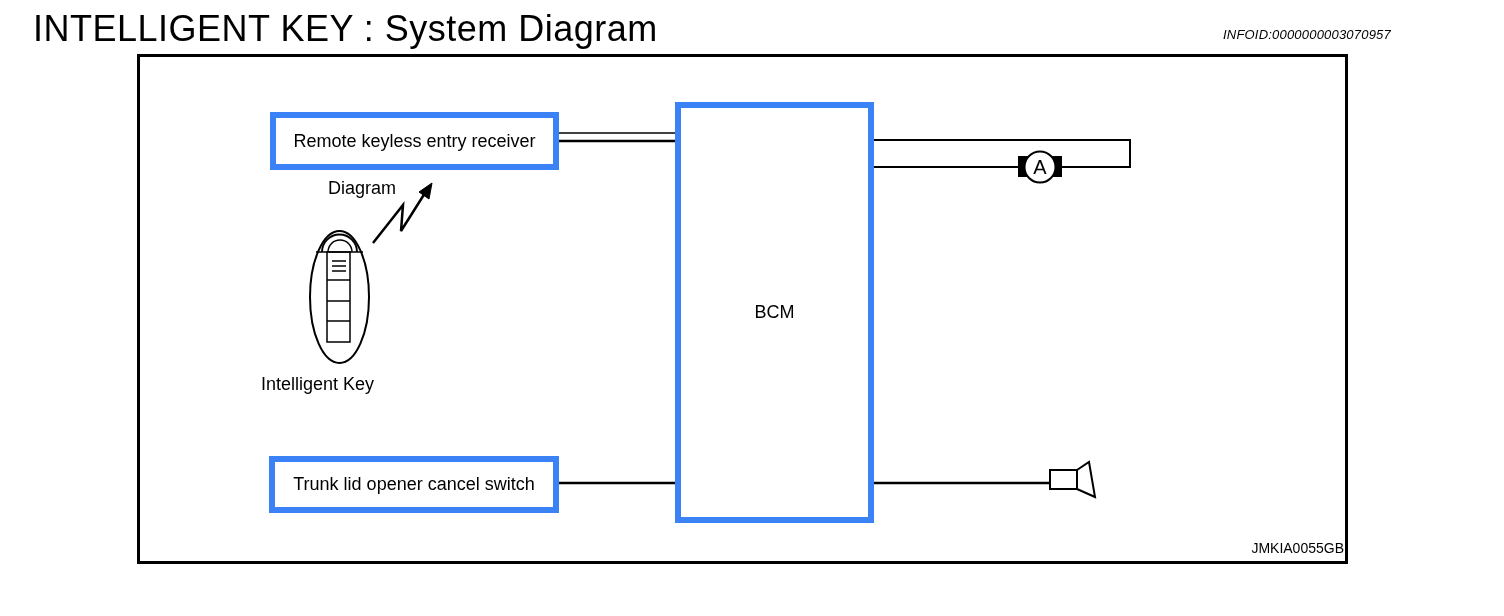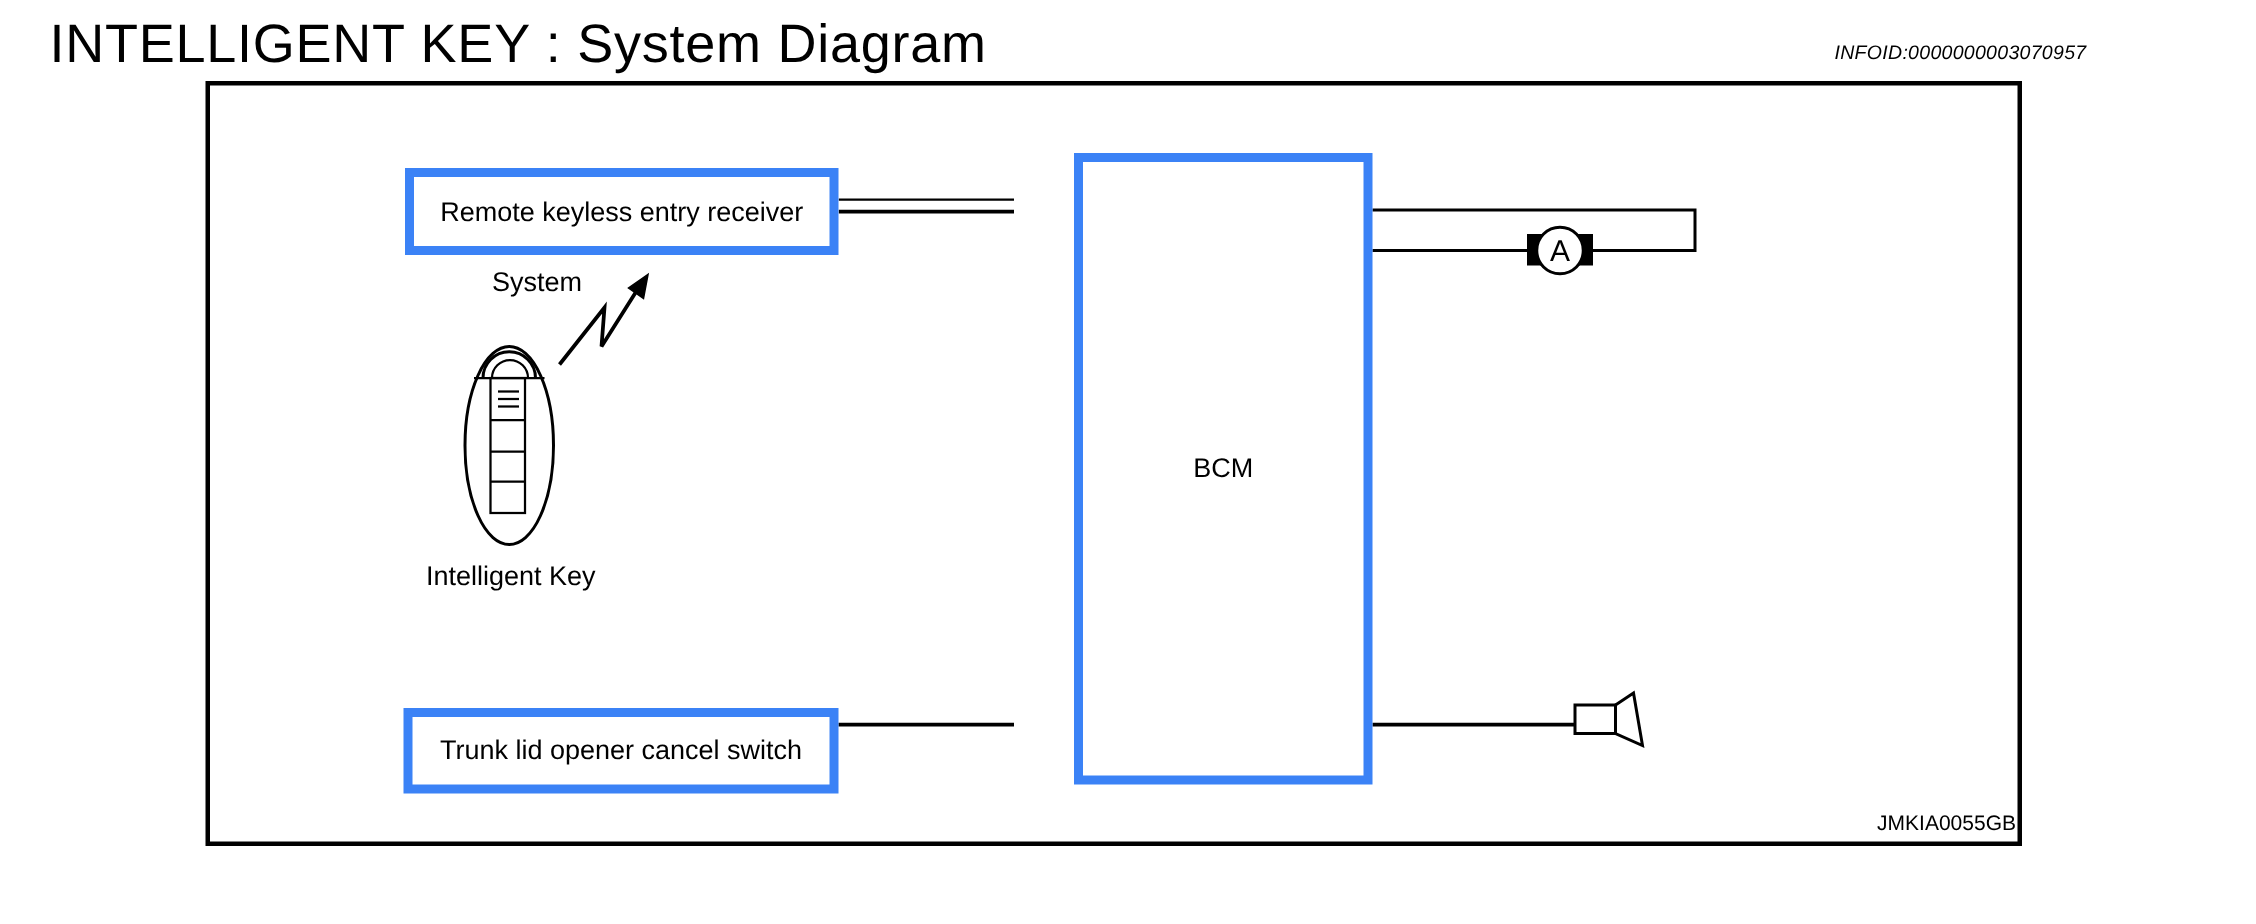--- a/index.html
+++ b/index.html
@@ -17,27 +17,27 @@
   .diagram-frame{
     position:absolute;left:137px;top:54px;width:1211px;height:510px;
     border:3px solid #000;box-sizing:border-box;background:#fff;
   }
   .node-box{
     position:absolute;border:6px solid #3b82f6;box-sizing:border-box;background:#fff;
     display:flex;align-items:center;justify-content:center;
     font-size:18px;white-space:nowrap;
   }
   .box-receiver{left:270px;top:112px;width:289px;height:58px;}
-  .box-bcm{left:675px;top:102px;width:199px;height:421px;margin-left:41px;}
-  .box-cancel{left:269px;top:472px;width:290px;height:57px;}
+  .box-bcm{left:675px;top:102px;width:199px;height:421px;}
+  .box-cancel{left:269px;top:456px;width:290px;height:57px;}
 
   .free-label{position:absolute;font-size:18px;white-space:nowrap;}
   .lbl-signals{left:328px;top:178px;}
   .lbl-actuator{left:928px;top:111px;}
-  .lbl-intelligent-key{left:284px;top:374px;}
+  .lbl-intelligent-key{left:261px;top:374px;}
   .lbl-buzzer{left:1037px;top:509px;}
   .figure-id{
     position:absolute;left:1140px;top:540px;width:204px;text-align:right;
     font-size:14px;white-space:nowrap;
   }
   svg text{font-family:"Liberation Sans",sans-serif;}
   .gfx{position:absolute;left:0;top:0;pointer-events:none;}
 </style>
 </head>
 <body>
@@ -96,17 +96,17 @@
   <div class="node-box box-receiver">
     <span>Remote keyless entry receiver</span>
   </div>
   <div class="node-box box-bcm">
     <span>BCM</span>
   </div>
   <div class="node-box box-cancel">
     <span>Trunk lid opener cancel switch</span>
   </div>
 
-  <div class="free-label lbl-signals">System</div>
+  <div class="free-label lbl-signals">Diagram</div>
   <div class="free-label lbl-intelligent-key">Intelligent Key</div>
   <div class="figure-id">JMKIA0055GB</div>
 
 </div>
 
 </body></html>

